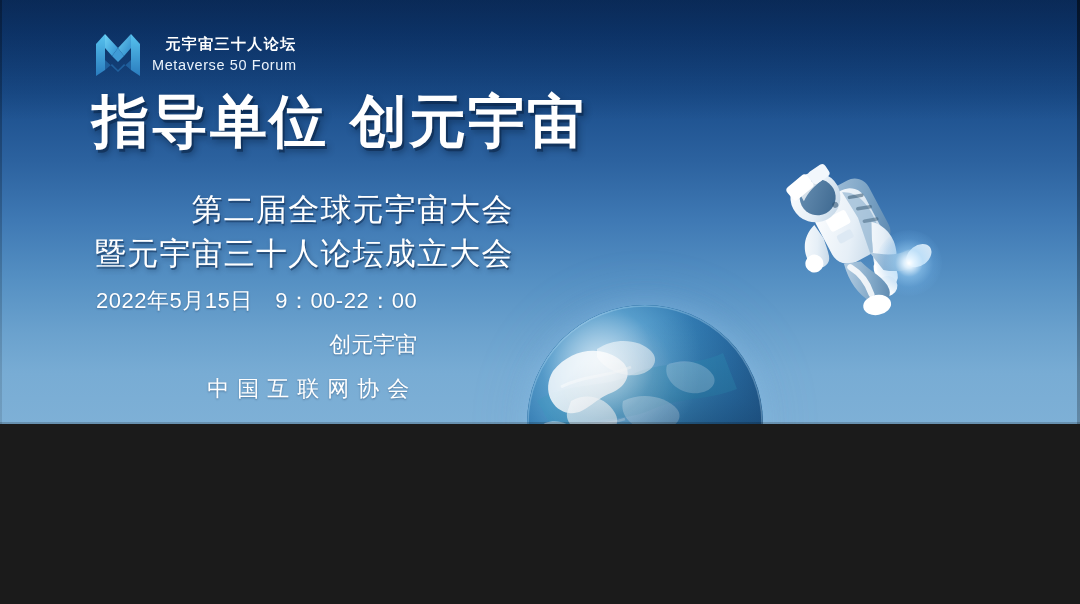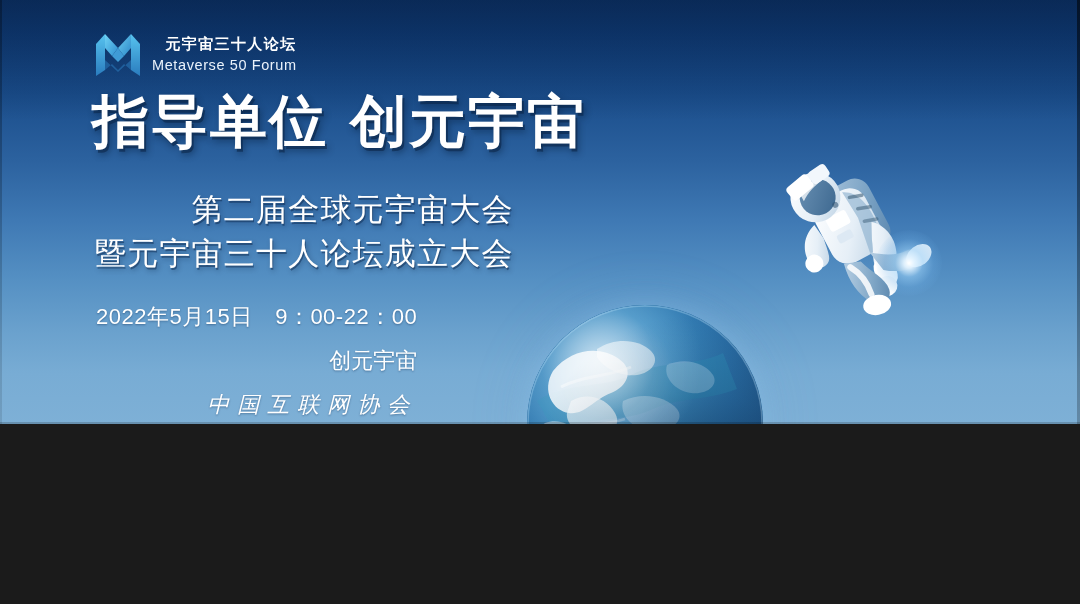--- a/index.html
+++ b/index.html
@@ -126,34 +126,34 @@
     white-space: nowrap;
     text-shadow:
        1px 2px 0 rgba(9,34,68,0.45),
        2px 3px 5px rgba(5,24,52,0.35);
   }
 
   
   .info {
     position: absolute;
     left: 96px;
-    top: 306px;
+    top: 290px;
     color: #ffffff;
     white-space: nowrap;
   }
   .info-line {
     font-size: 22px;
     font-weight: normal;
     line-height: 1;
     margin-bottom: 22px;
     text-shadow: 0 1px 2px rgba(10,38,74,0.40);
   }
   .info-line.date { letter-spacing: 0.5px; }
   .info-line.org  { letter-spacing: 8px; }
-  .info-line:last-child { margin-bottom: 0; font-style: italic; }
+  .info-line:last-child { margin-bottom: 0; }
 
   
   .earth {
     position: absolute;
     left: 527px;
     top: 305px;
     width: 236px;
     height: 236px;
     border-radius: 50%;
     overflow: hidden;

